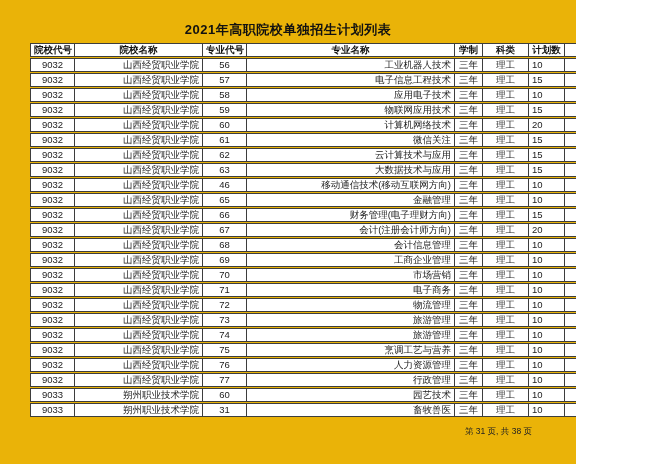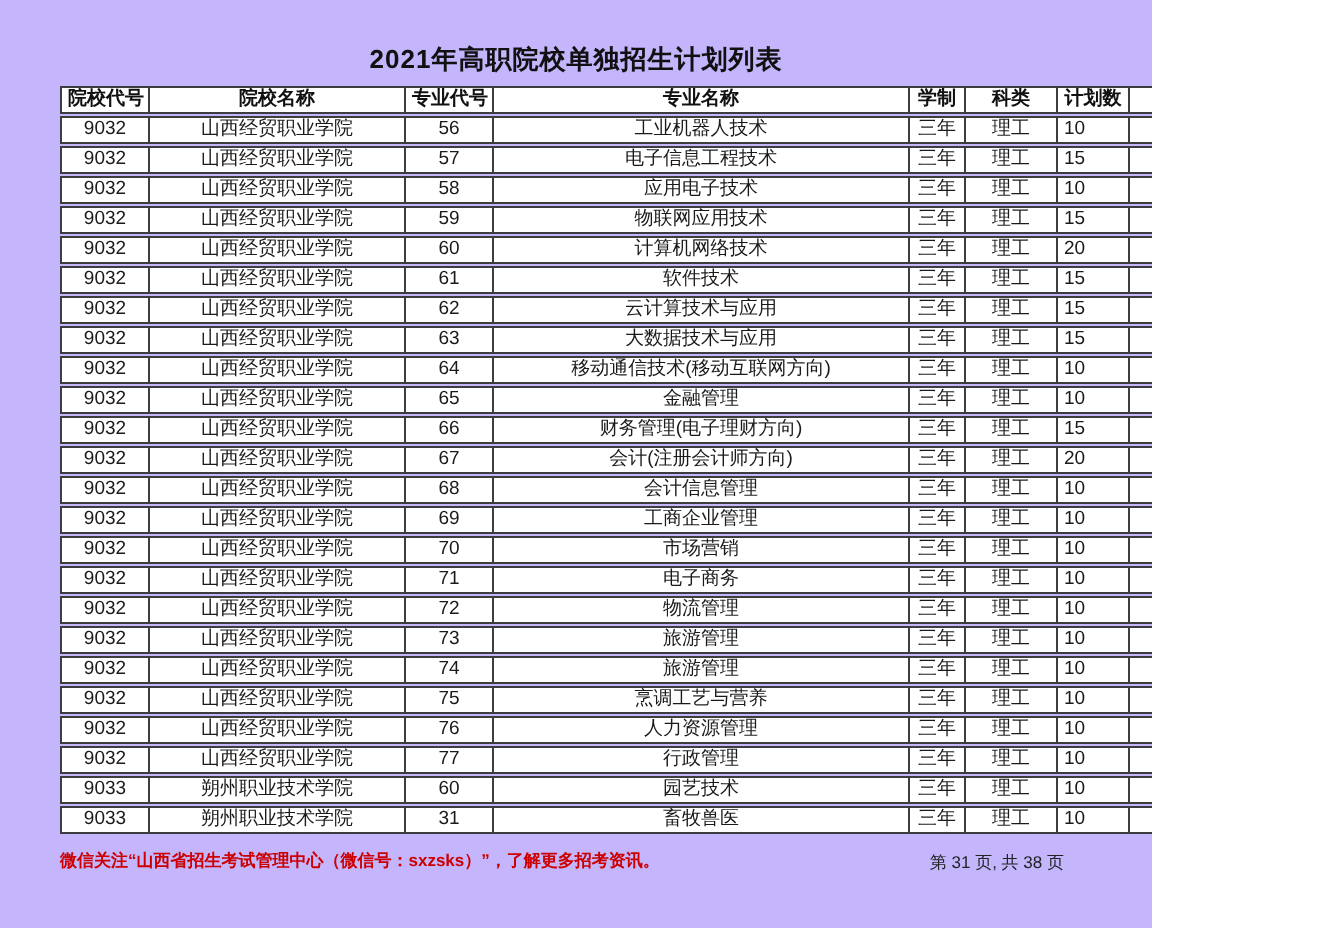--- a/index.html
+++ b/index.html
@@ -1,20 +1,20 @@
 <!DOCTYPE html>
 <html><head>
 <meta charset="utf-8">
 <style>
   html, body { margin: 0; padding: 0; background: #ffffff; }
   .page {
     position: relative;
     width: 576px;
     height: 464px;
-    background: #c4b5fd;
+    background: #eab308;
     font-family: "Liberation Sans", "DejaVu Sans", sans-serif;
     overflow: hidden;
     color: #1a1a1a;
   }
   .title {
     position: absolute;
     top: 21px;
     left: 0;
     width: 100%;
     text-align: center;
@@ -45,21 +45,21 @@
     box-sizing: content-box;
   }
   table.plan th:last-child, table.plan td:last-child {
     border-right: 1px solid #f97316;
     padding-left: 20px;
   }
   table.plan th {
     font-weight: bold;
     color: #111111;
   }
-  .a-left   { text-align: center; }
+  .a-left   { text-align: right; }
   .a-center { text-align: center; }
   .a-right  { text-align: left; }
   col.c0 { width: 44px; }
   col.c1 { width: 128px; }
   col.c2 { width: 44px; }
   col.c3 { width: 208px; }
   col.c4 { width: 28px; }
   col.c5 { width: 46px; }
   col.c6 { width: 36px; }
   col.c7 { width: 66px; }
@@ -159,21 +159,21 @@
           <td class="a-left">计算机网络技术</td>
           <td class="a-center">三年</td>
           <td class="a-center">理工</td>
           <td class="a-right">20</td>
           <td class="a-center"></td>
         </tr>
         <tr>
           <td class="a-center">9032</td>
           <td class="a-left">山西经贸职业学院</td>
           <td class="a-center">61</td>
-          <td class="a-left">软件技术</td>
+          <td class="a-left">微信关注</td>
           <td class="a-center">三年</td>
           <td class="a-center">理工</td>
           <td class="a-right">15</td>
           <td class="a-center"></td>
         </tr>
         <tr>
           <td class="a-center">9032</td>
           <td class="a-left">山西经贸职业学院</td>
           <td class="a-center">62</td>
           <td class="a-left">云计算技术与应用</td>
@@ -188,21 +188,21 @@
           <td class="a-center">63</td>
           <td class="a-left">大数据技术与应用</td>
           <td class="a-center">三年</td>
           <td class="a-center">理工</td>
           <td class="a-right">15</td>
           <td class="a-center"></td>
         </tr>
         <tr>
           <td class="a-center">9032</td>
           <td class="a-left">山西经贸职业学院</td>
-          <td class="a-center">64</td>
+          <td class="a-center">46</td>
           <td class="a-left">移动通信技术(移动互联网方向)</td>
           <td class="a-center">三年</td>
           <td class="a-center">理工</td>
           <td class="a-right">10</td>
           <td class="a-center"></td>
         </tr>
         <tr>
           <td class="a-center">9032</td>
           <td class="a-left">山西经贸职业学院</td>
           <td class="a-center">65</td>
@@ -348,17 +348,16 @@
           <td class="a-center">31</td>
           <td class="a-left">畜牧兽医</td>
           <td class="a-center">三年</td>
           <td class="a-center">理工</td>
           <td class="a-right">10</td>
           <td class="a-center"></td>
         </tr>
       </tbody>
   </table>
 
-  <div class="footer-notice">微信关注“山西省招生考试管理中心（微信号：sxzsks）”，了解更多招考资讯。</div>
 
   <div class="footer-page">第 31 页, 共 38 页</div>
 
 </div>
 
 </body></html>

